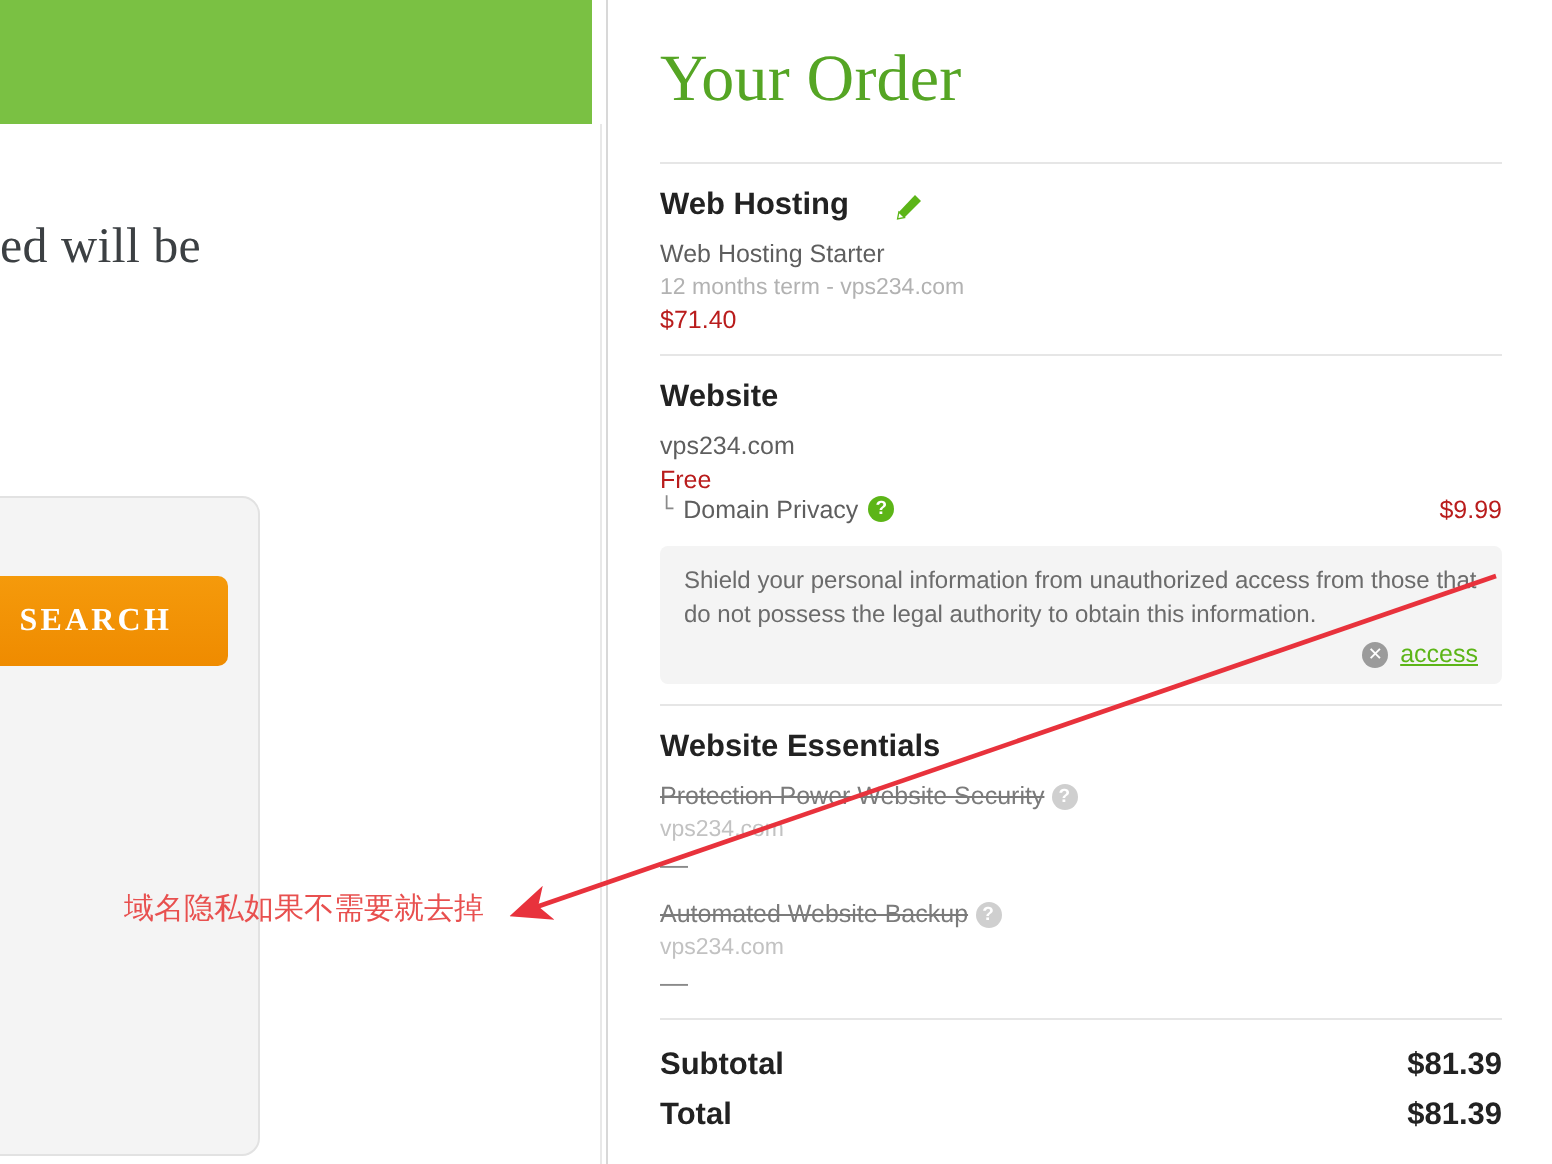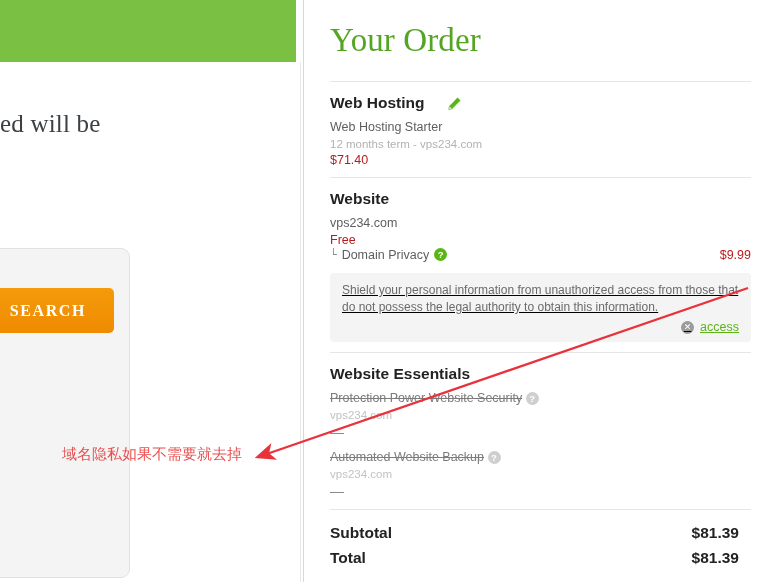--- a/index.html
+++ b/index.html
@@ -77,27 +77,26 @@
   .help-icon.gray { background: #cfcfcf; color: #fff; }
   .x-icon {
     display: inline-block; width: 13px; height: 13px; border-radius: 50%;
     background: #9b9b9b; color: #fff; font-size: 9px; text-align: center;
     line-height: 13px; font-family: "Liberation Sans", sans-serif;
   }
 
   #privacy-info {
     background: #f4f4f4; border-radius: 4px; padding: 9px 12px 8px 12px;
     margin-top: 11px;
-    text-decoration: underline;
   }
   #privacy-info-text { font-size: 12px; color: #6b6b6b; line-height: 17px; }
   #privacy-remove-row { display: flex; justify-content: flex-end; align-items: center; gap: 6px; margin-top: 4px; }
   #remove-link { font-size: 12.5px; color: #5cb517; text-decoration: underline; cursor: pointer; }
 
-  .totals-row { display: flex; justify-content: space-between; align-items: baseline; margin: 0 12px 7px 0; }
+  .totals-row { display: flex; justify-content: space-between; align-items: baseline; margin: 0 0 7px 0; }
   .totals-label { font-size: 15.5px; font-weight: bold; color: #222; }
   .totals-value { font-size: 15.5px; font-weight: bold; color: #222; }
 
   #currency-row { display: flex; align-items: center; gap: 9px; padding-top: 14px; }
   #currency-note { font-size: 12.5px; color: #b6b6b6; }
   .flag { width: 20px; height: 13px; display: inline-block; }
 
   #arrow-layer { position: absolute; left: 0; top: 0; width: 776px; height: 582px; pointer-events: none; }
 </style>
 </head>

